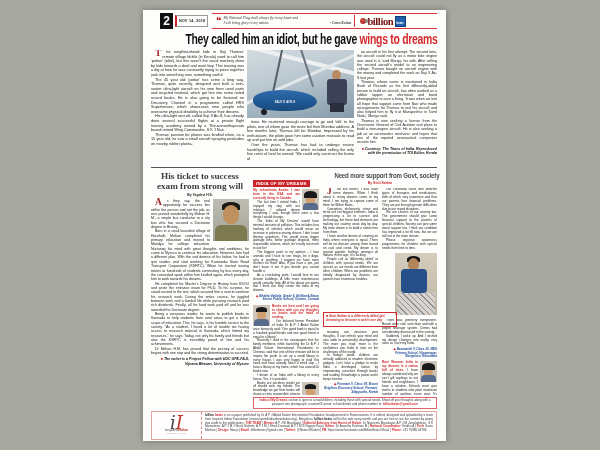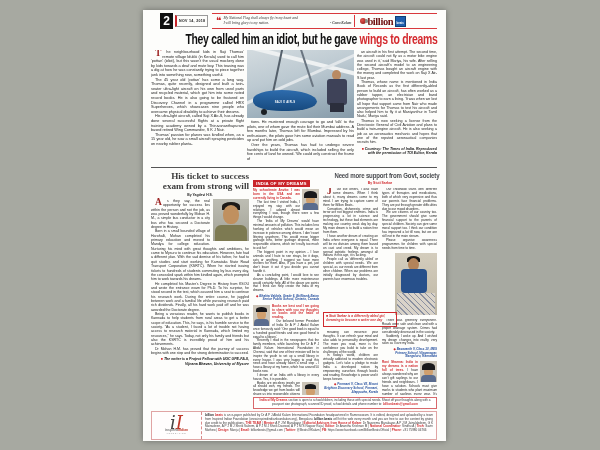--- a/index.html
+++ b/index.html
@@ -64,21 +64,21 @@
   .mp-person { position:absolute; right:5px; bottom:6px; width:24px; height:42px; }
   .mp-head { position:absolute; top:0; left:7px; width:9px; height:10px; border-radius:50%; background:#b98a62; }
   .mp-body { position:absolute; top:9px; left:2px; width:20px; height:26px; border-radius:3px; background:#3e4258; }
   .mp-legs { position:absolute; bottom:0; left:5px; width:14px; height:9px; background:#2b2e3c; }
 
   .divider { left:8px; top:157px; width:286px; height:0; border-top:0.8px solid #555; }
 
   
   .leftart { left:8px; top:161px; width:98px; height:224px; overflow:hidden; }
   .leftart h2 { font-family:"Liberation Serif",serif; font-weight:bold; font-size:9.2px; line-height:10px;
-                text-align:right; color:#3c3c3c; }
+                text-align:center; color:#3c3c3c; }
   .byline { text-align:center; font-size:3.4px; font-weight:bold; color:#222; margin:1.5px 0 2.5px; }
   .leftart .t { font-size:3.55px; line-height:4.35px; }
   .photo-man { float:right; width:36px; height:42px; margin:0 0 2px 3px; position:relative;
                background:linear-gradient(180deg,#bdbdb3,#a2a296); overflow:hidden; }
   .photo-man .face { position:absolute; left:10px; top:6px; width:16px; height:19px; border-radius:50% 50% 45% 45%; background:#c0905f; }
   .photo-man .hair { position:absolute; left:9px; top:3px; width:18px; height:8px; border-radius:50% 50% 0 0; background:#1d1a17; }
   .photo-man .shirt { position:absolute; left:2px; bottom:0; width:32px; height:16px; border-radius:6px 6px 0 0; background:#7d7a52; }
 
   
   .midcol { left:110px; top:161px; width:66px; height:224px; overflow:hidden; }

